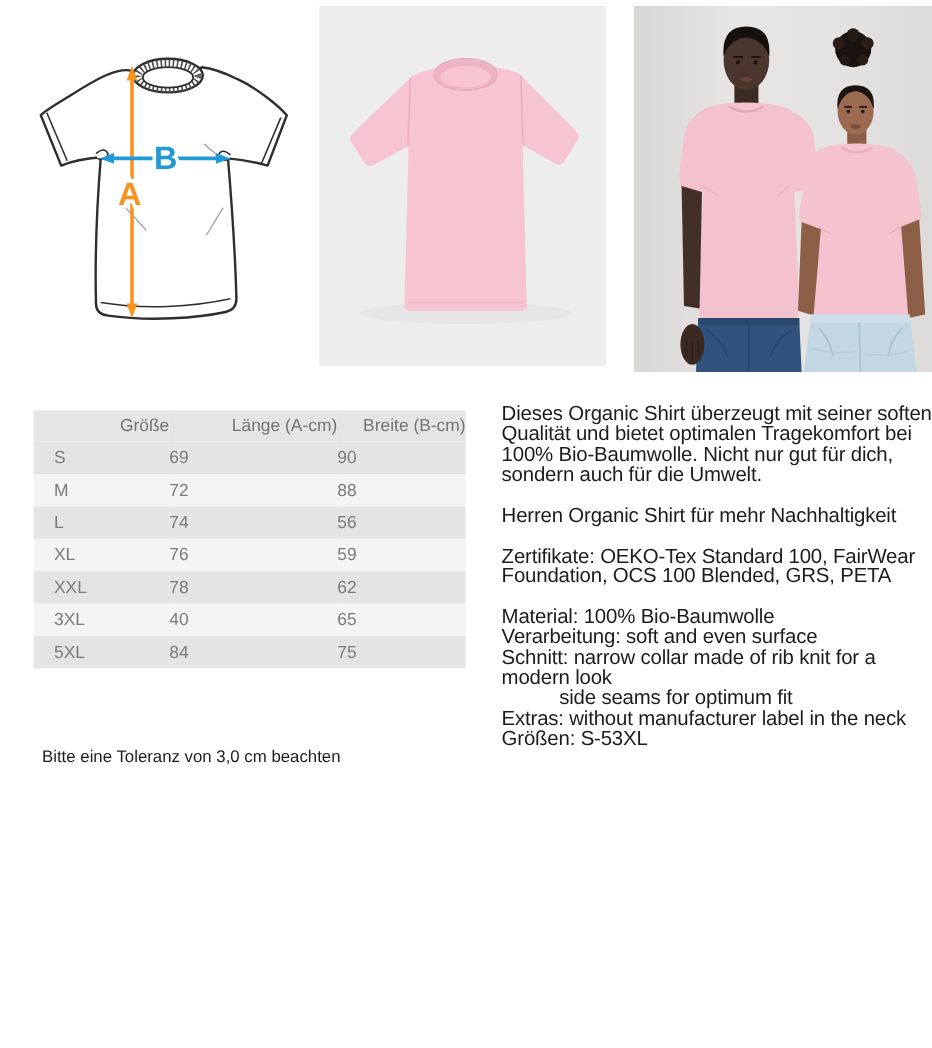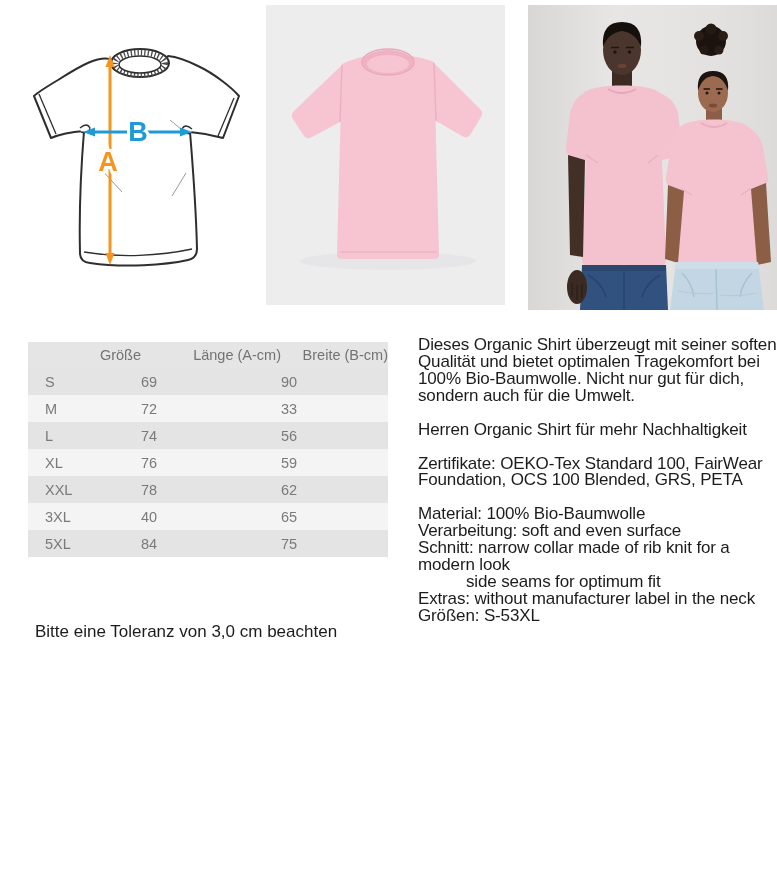--- a/index.html
+++ b/index.html
@@ -37,21 +37,21 @@
     background:#e5e5e5;color:#737373;
   }
   table.size-table td{height:27px;text-align:left;}
   table.size-table th:first-child,
   table.size-table td:first-child{padding-left:17px;}
   table.size-table tbody tr:nth-child(odd){background:#e4e4e4;}
   table.size-table tbody tr:nth-child(even){background:#f4f4f4;}
 
   .tolerance-note{
     position:absolute;left:35px;top:622px;
-    font-size:17px;color:var(--ink);
+    font-size:14px;color:var(--ink);
   }
 
   
   .description{
     position:absolute;left:418px;top:337px;width:366px;
     font-size:17px;line-height:16.9px;color:var(--ink);
     letter-spacing:-0.15px;
   }
   .description .block{margin:0 0 17px 0;}
   .description .block:last-child{margin-bottom:16px;}
@@ -220,21 +220,21 @@
     </thead>
     <tbody>
       <tr>
         <td>S</td>
         <td>69</td>
         <td>90</td>
       </tr>
       <tr>
         <td>M</td>
         <td>72</td>
-        <td>33</td>
+        <td>88</td>
       </tr>
       <tr>
         <td>L</td>
         <td>74</td>
         <td>56</td>
       </tr>
       <tr>
         <td>XL</td>
         <td>76</td>
         <td>59</td>

